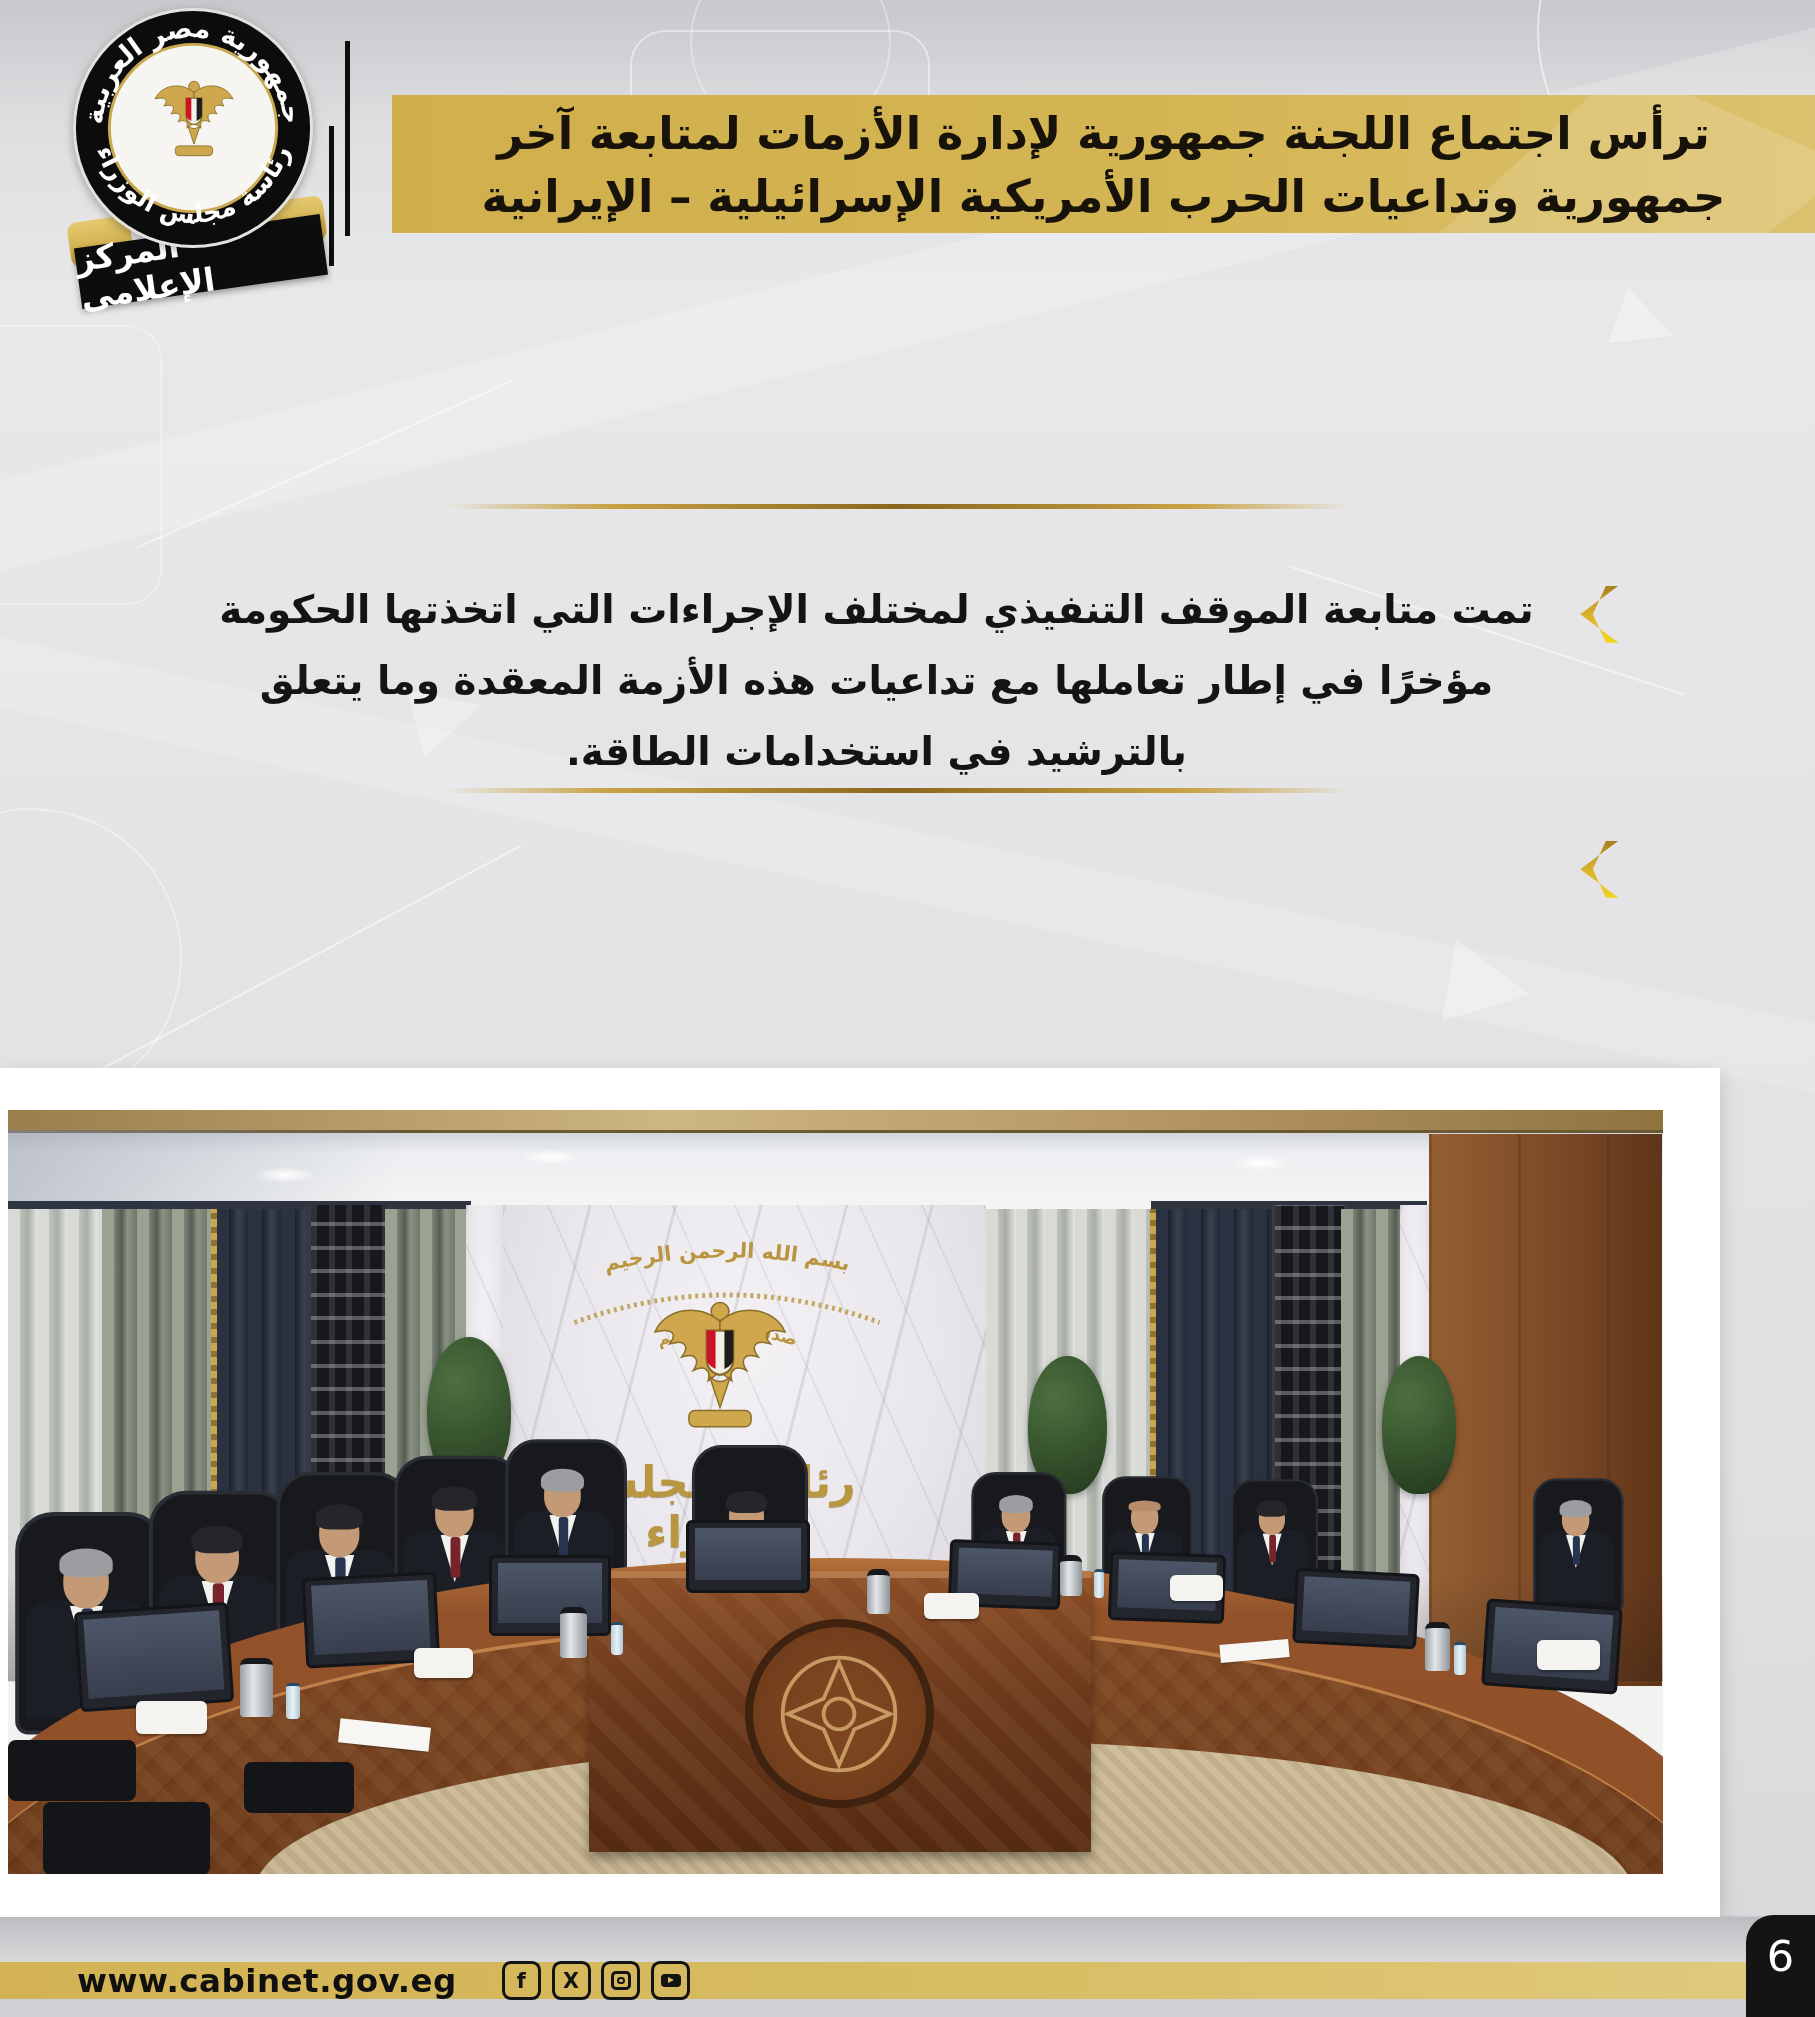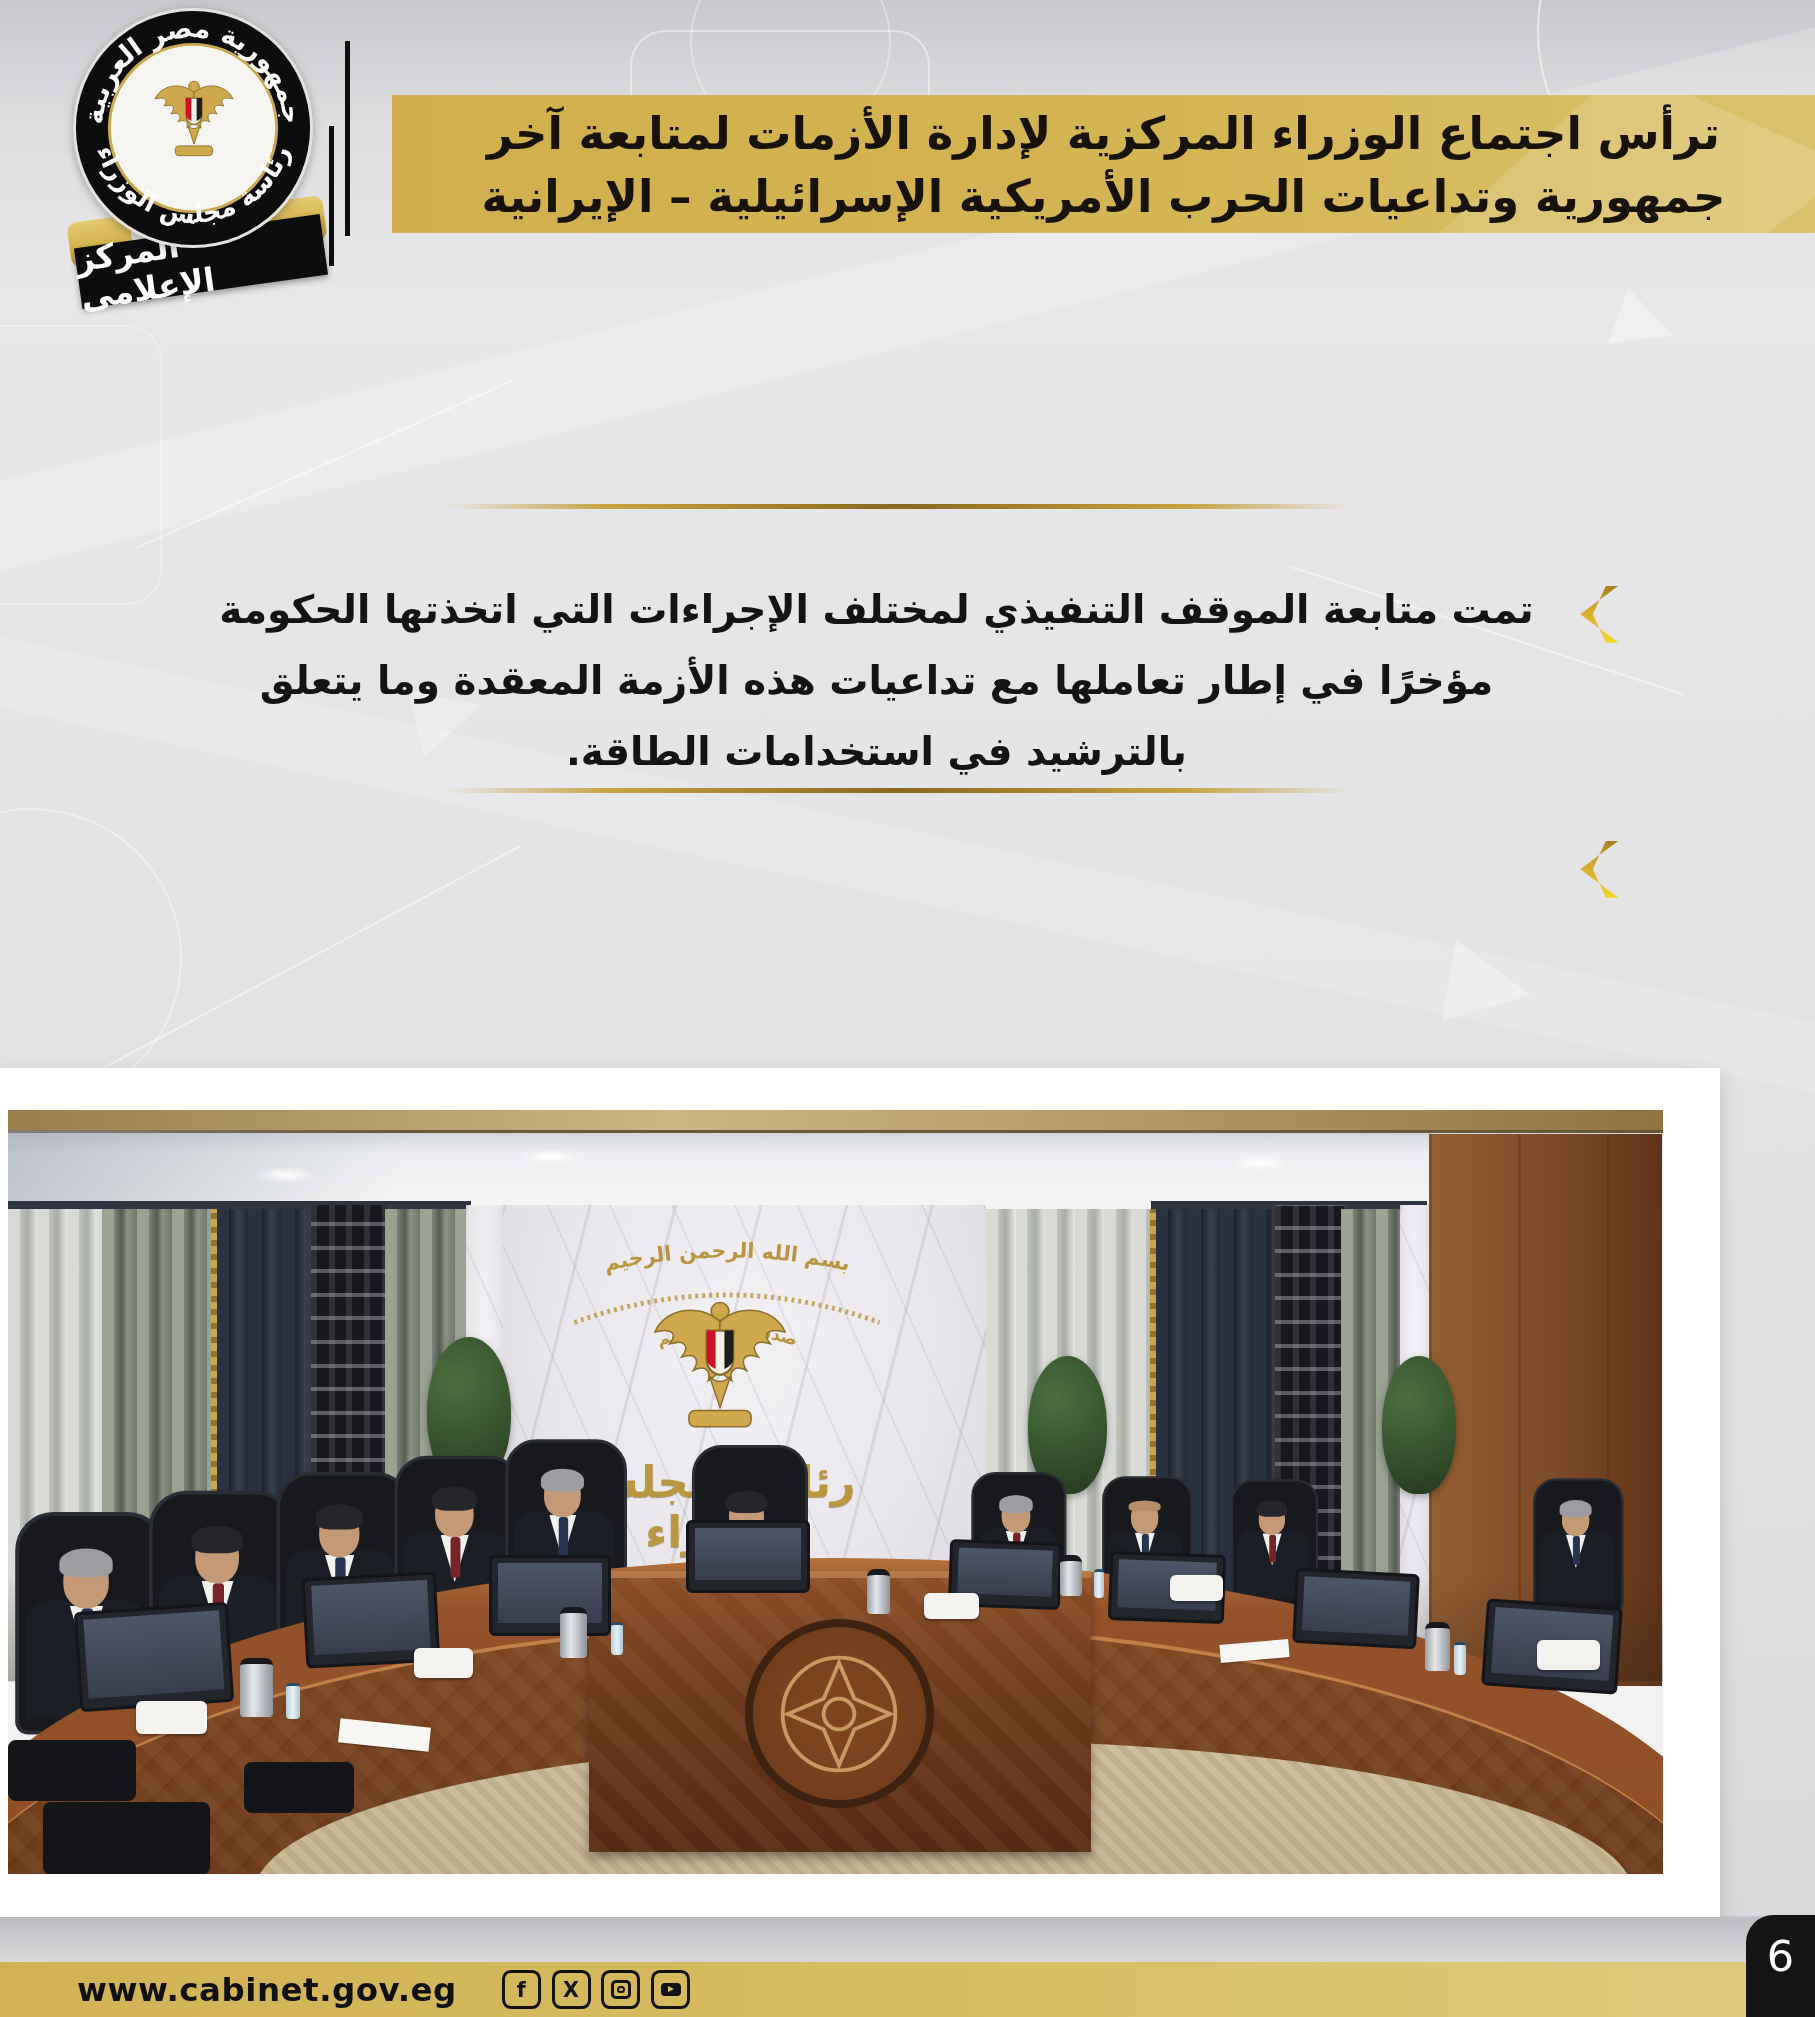--- a/index.html
+++ b/index.html
@@ -108,21 +108,21 @@
   .monitor{background:#23252c;border:3px solid #141519;border-radius:5.9px;}
   .monitor .scr{position:absolute;left:5.9px;top:4.9px;right:5.9px;bottom:9.9px;background:linear-gradient(180deg,#4d5668,#373e4d);}
   .carafe{background:linear-gradient(90deg,#9ba0a6,#e4e7ea 40%,#8f949a);border-radius:7.9px 7.9px 3.9px 3.9px;border-top:6.9px solid #17181b;}
   .tissue{background:#f4f3ef;border-radius:5.9px;box-shadow:0 2px 3px rgba(0,0,0,.35);}
   .bottle{background:linear-gradient(90deg,#b9cdd9,#e7f2f8 50%,#aec3d0);border-radius:3.9px;border-top:3.9px solid #2a4a66;}
   .tray{background:#141518;border-radius:7.9px;}
   .paper{background:#f7f6f2;box-shadow:0 1px 2px rgba(0,0,0,.3);}
   
   .pre-footer{position:absolute;left:0;top:1917px;width:1815px;height:45px;
     background:linear-gradient(180deg,#bcbdc1,#d8d8da);}
-  .footer-bar{position:absolute;left:0;top:1962px;width:1815px;height:55px;
+  .footer-bar{position:absolute;left:0;top:1962px;width:1815px;height:37px;
     background:linear-gradient(90deg,#d2b254,#d8bd63 55%,#e0ca7e);display:flex;align-items:center;}
   .site-url{margin-left:77px;font-weight:700;font-size:32.5px;color:#101010;letter-spacing:0.5px;}
   .socials{display:flex;gap:10.8px;margin-left:45px;}
   .sicon{width:33px;height:33px;border:3px solid #131313;border-radius:8.9px;
     display:flex;align-items:center;justify-content:center;color:#131313;font-weight:700;font-size:20.7px;}
   .ig-glyph{width:13.8px;height:13.8px;border:3px solid #131313;border-radius:4.9px;position:relative;}
   .ig-glyph::before{content:"";position:absolute;left:3px;top:3px;width:3.9px;height:3.9px;border:2px solid #131313;border-radius:50%;}
   .yt-glyph{width:19.7px;height:13.8px;background:#131313;border-radius:3.9px;position:relative;}
   .yt-glyph::after{content:"";position:absolute;left:6.9px;top:3.4px;border-left:6.9px solid #d8bd63;
     border-top:3.4px solid transparent;border-bottom:3.4px solid transparent;}
@@ -188,21 +188,21 @@
         </g>
     </svg>
   </div>
 
   <div class="vline" style="left:345px;top:41px;height:195px;"></div>
   <div class="vline" style="left:329px;top:126px;height:140px;"></div>
 
   <div class="header-banner">
     <div class="shine"></div>
     <div class="header-text">
-      <div>ترأس اجتماع الوزراء المركزية لإدارة الأزمات لمتابعة آخر</div>
+      <div>ترأس اجتماع اللجنة جمهورية لإدارة الأزمات لمتابعة آخر</div>
       <div>جمهورية وتداعيات الحرب الأمريكية الإسرائيلية – الإيرانية</div>
     </div>
   </div>
 
 
   <div class="divider" style="top:504px;"></div>
 
   <div class="bullet" style="top:574px;">
     <span class="chev"></span>
     <span>تمت متابعة الموقف التنفيذي لمختلف الإجراءات التي اتخذتها الحكومة مؤخرًا في إطار تعاملها مع تداعيات هذه الأزمة المعقدة وما يتعلق بالترشيد في استخدامات الطاقة.</span>

